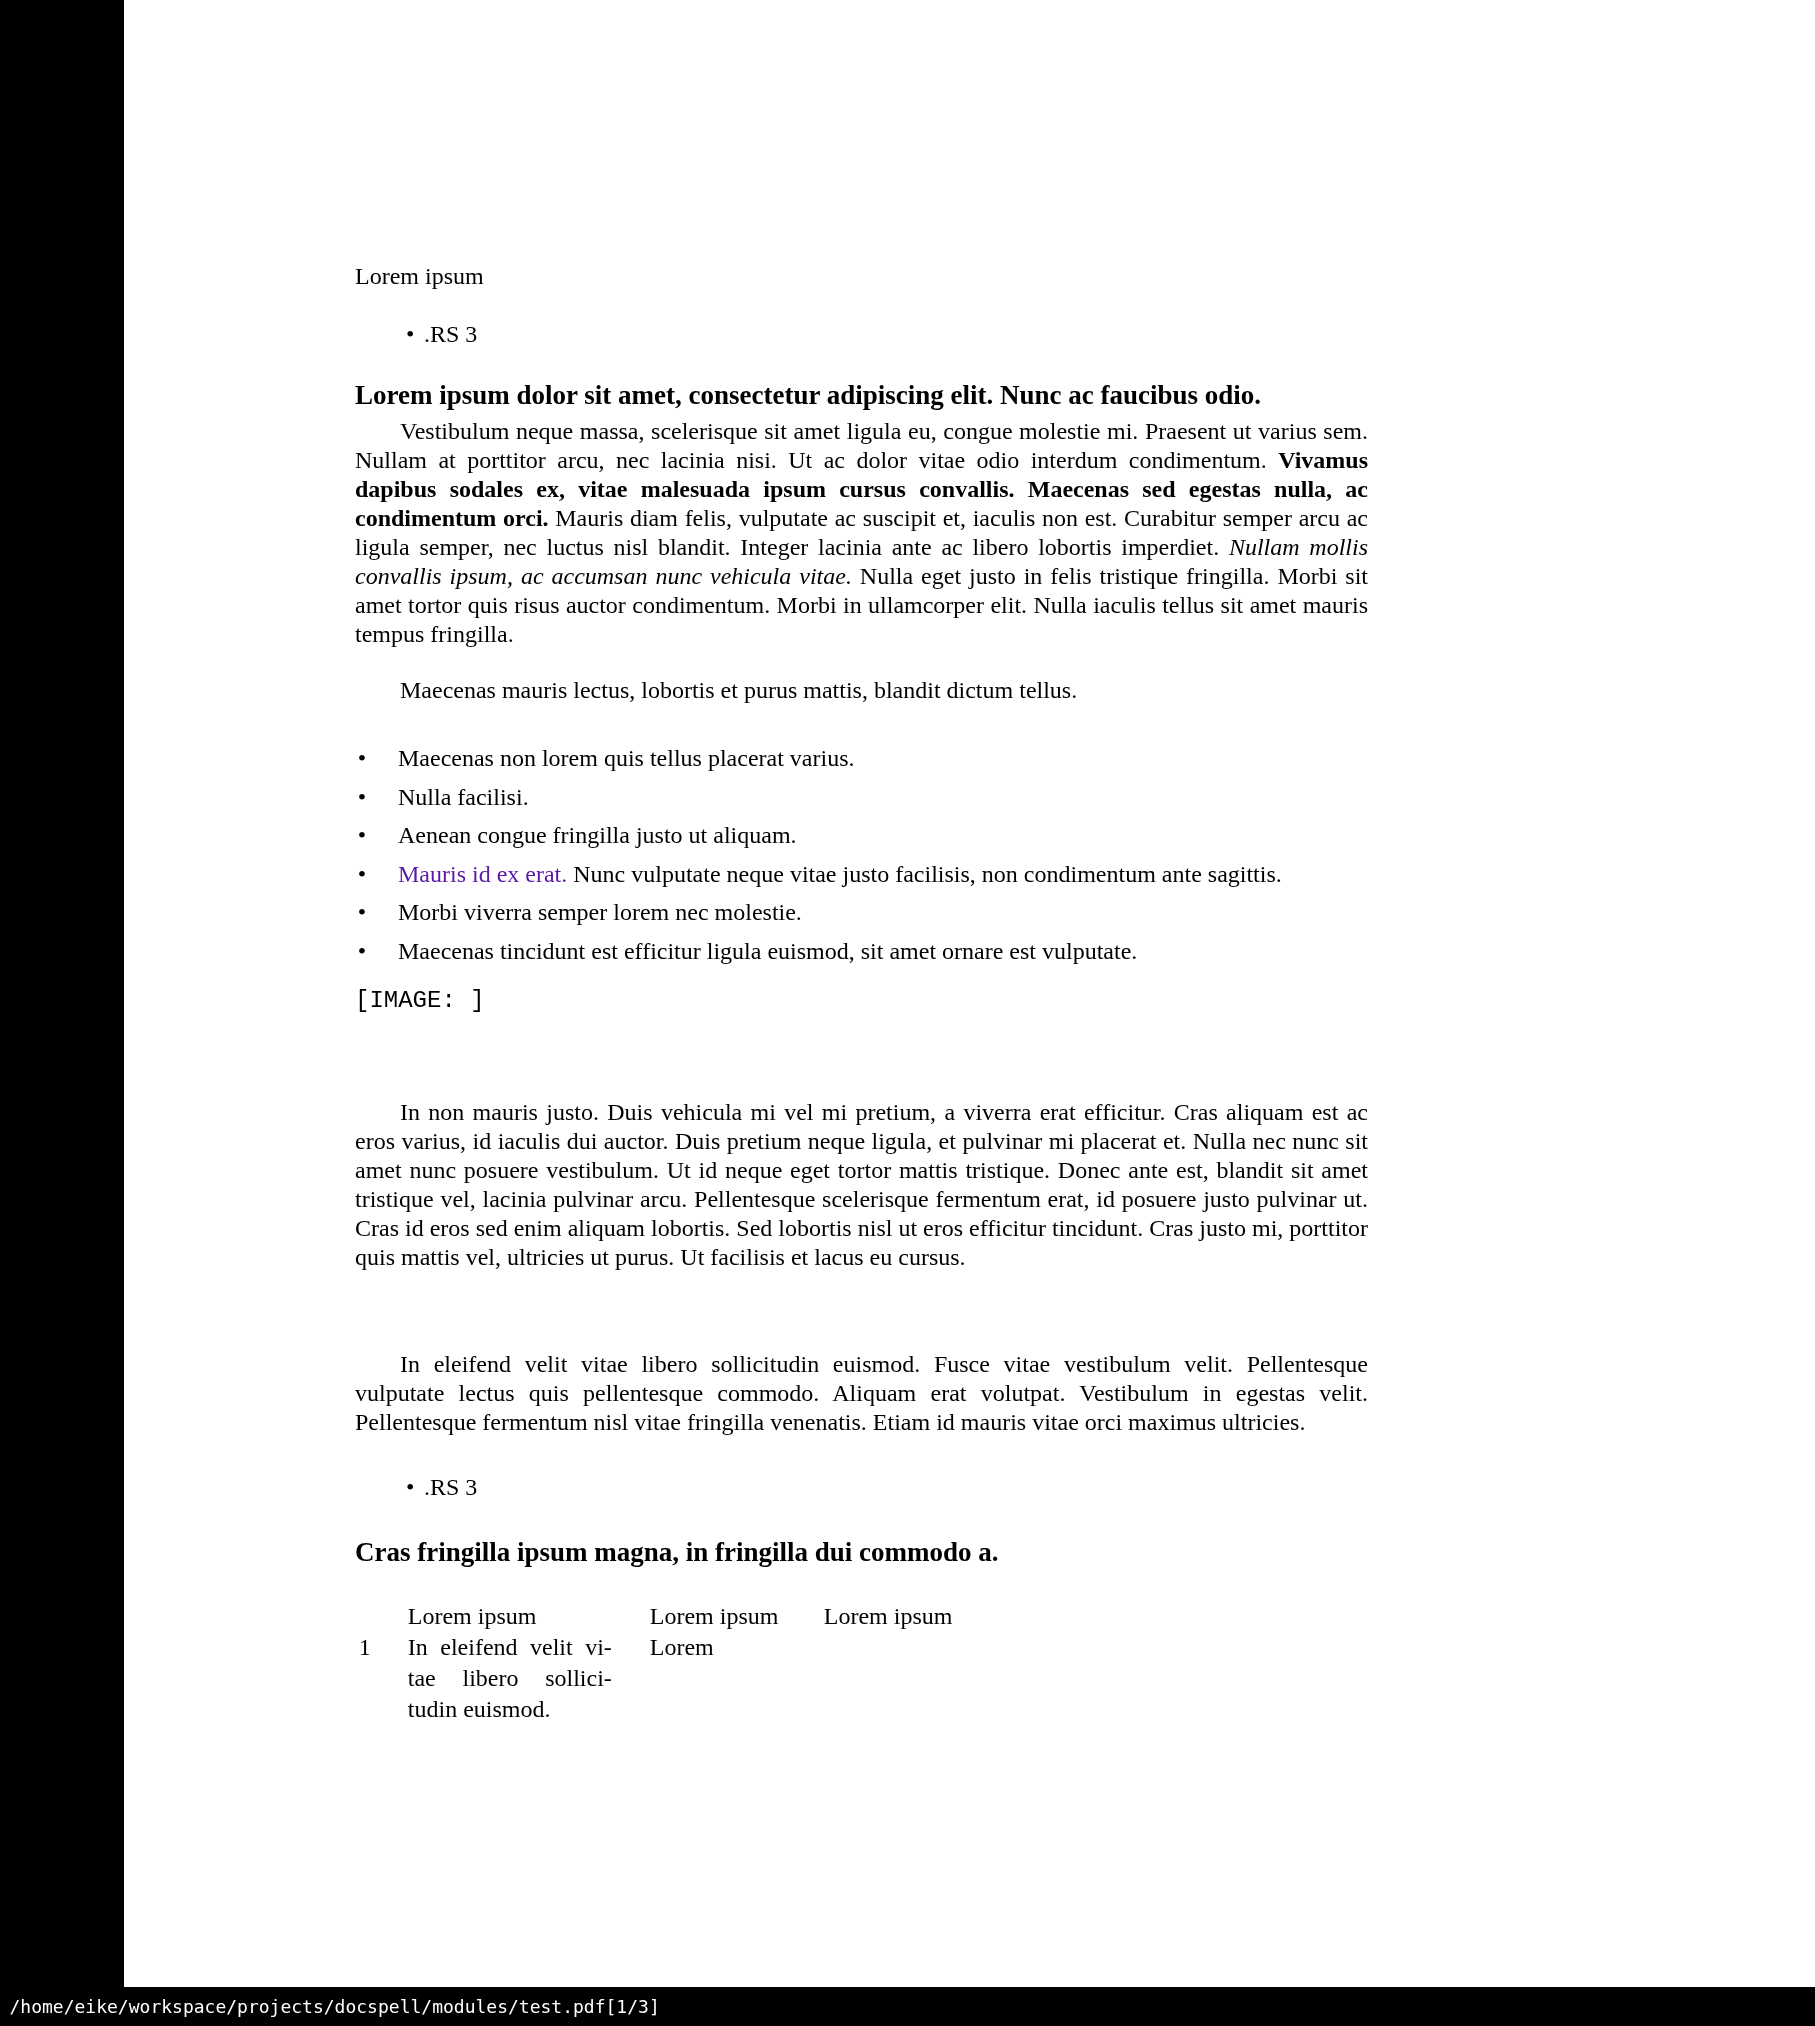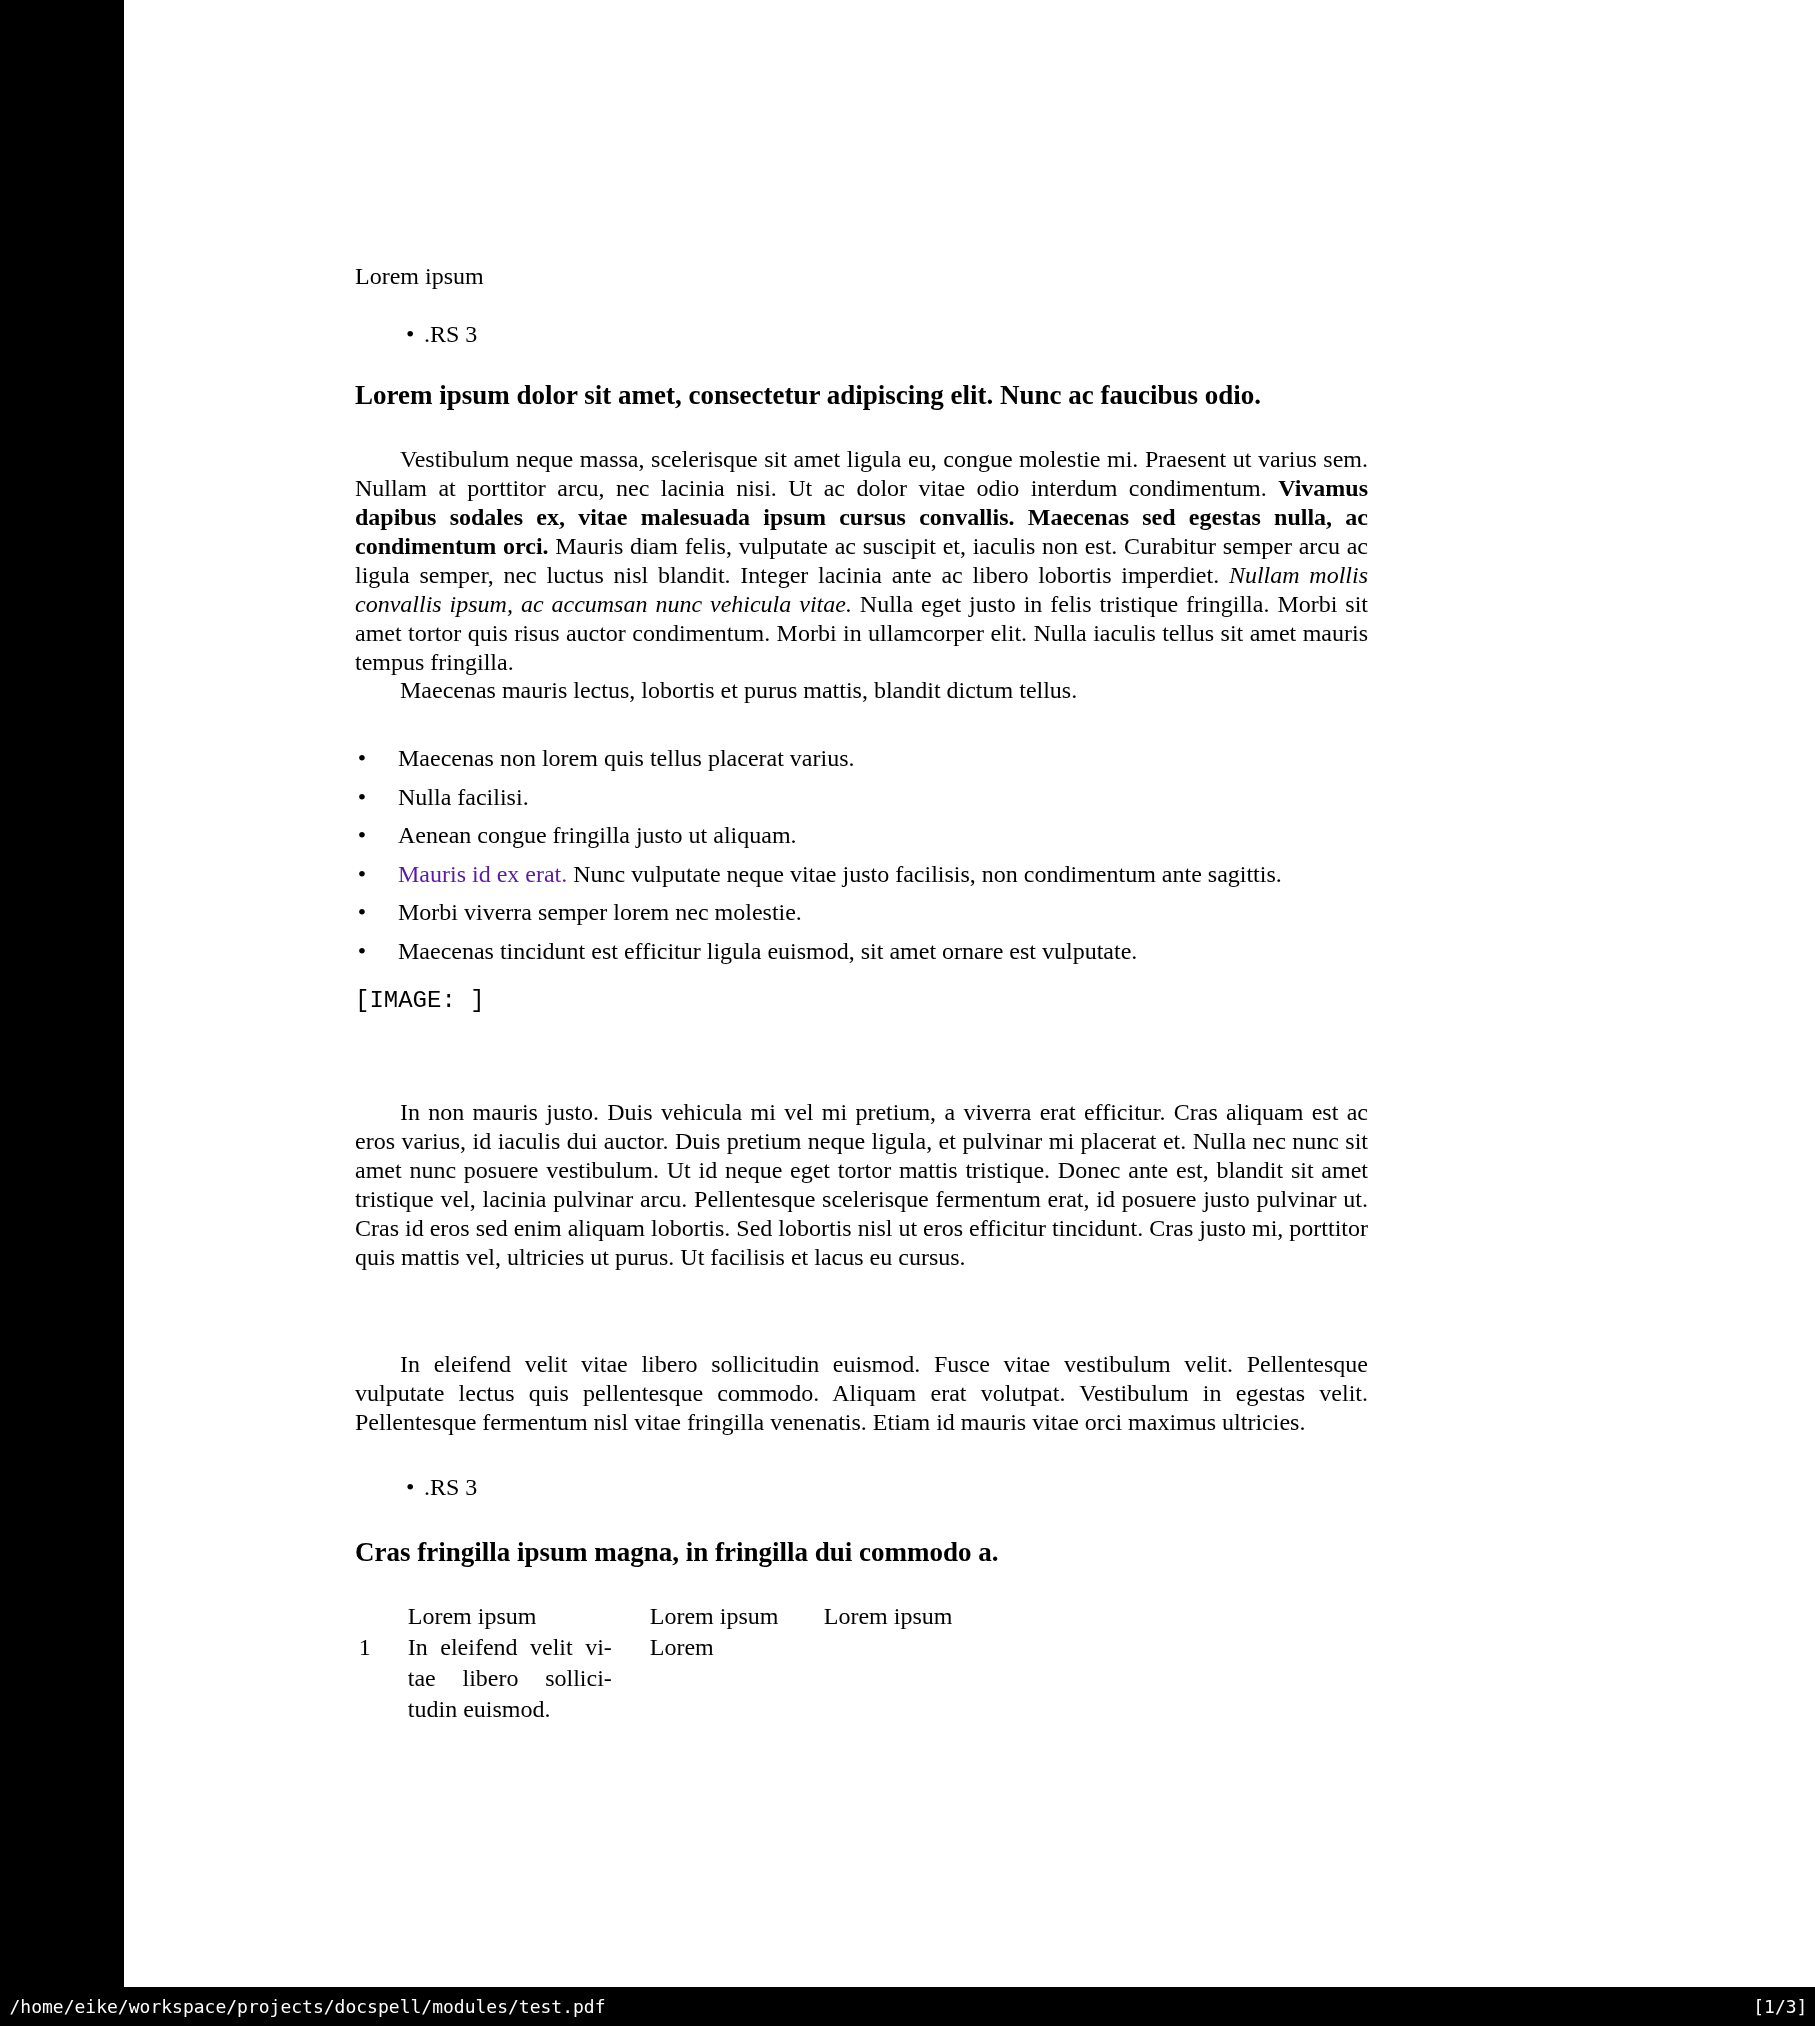--- a/index.html
+++ b/index.html
@@ -46,21 +46,21 @@
     font-weight: bold;
   }
   .rs-item {
     display: flex;
     gap: 9.5px;
     width: auto;
   }
   .pos-intro    { top: 262px; }
   .pos-rs1      { top: 320px; left: 51px; }
   .pos-h1       { top: 379px; }
-  .pos-p1       { top: 417px; margin-top: 28px; }
+  .pos-p1       { top: 417px; }
   .pos-maecenas { top: 676px; }
   .pos-list     { top: 744px; }
   .pos-image    { top: 986px; font-family: Liberation Mono, monospace; }
   .pos-p2       { top: 1098px; }
   .pos-p3       { top: 1350px; }
   .pos-rs2      { top: 1473px; left: 51px; }
   .pos-h2       { top: 1536px; }
   .pos-table    { top: 1601px; left: 3.8px; width: 1009px; }
 
   .li { display: flex; margin-bottom: 9.5px; }
@@ -86,21 +86,20 @@
     left: 0;
     bottom: 0;
     width: 100%;
     height: 39px;
     background: var(--statusbar-bg, #000000);
     color: var(--statusbar-fg, #ffffff);
     font-family: "DejaVu Sans Mono", "Liberation Mono", monospace;
     font-size: 18px;
     display: flex;
     align-items: center;
-    justify-content: space-between;
     padding: 0 7.6px 0 9.5px;
     margin-top: 33px;
   }
 </style>
 </head>
 <body style="background: rgb(0, 0, 0);">
 
 <div class="viewport">
 
   <div class="page">

